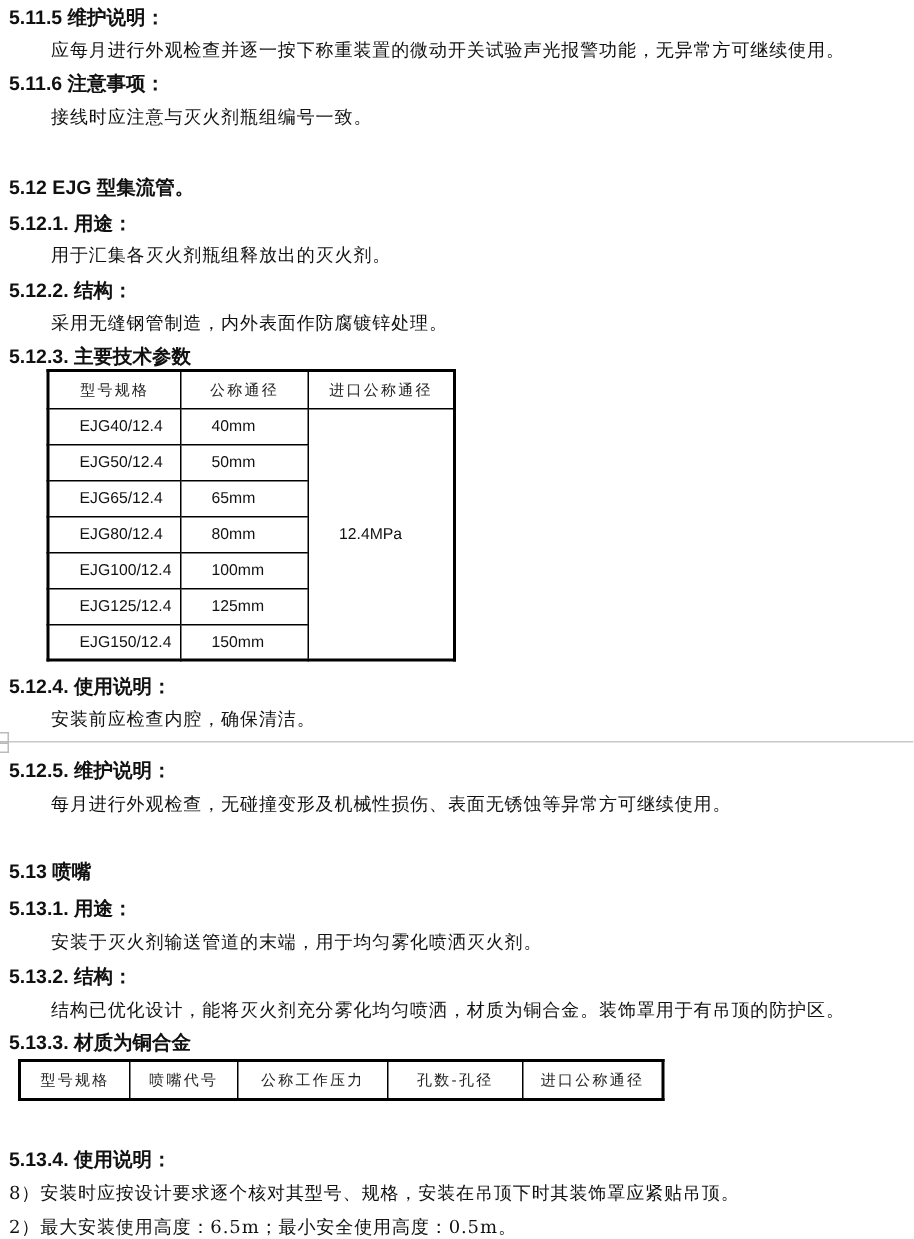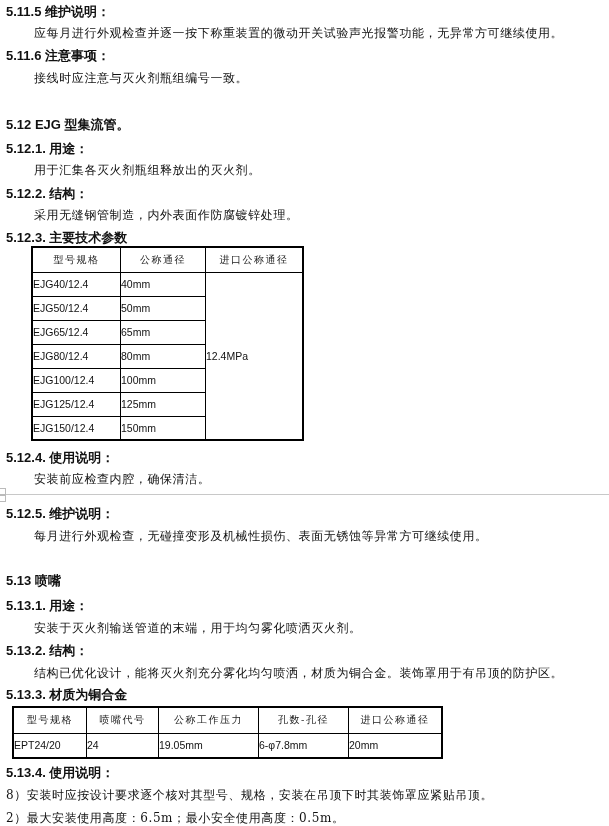--- a/index.html
+++ b/index.html
@@ -8,21 +8,21 @@
     font-family: "DejaVu Serif", "Liberation Serif", serif;
     color: #111;
   }
   .h3 { position: absolute; left: 6px; font-family: "Liberation Sans", "DejaVu Sans", sans-serif; font-weight: bold; font-size: 13px; white-space: nowrap; }
   .h2 { position: absolute; left: 6px; font-family: "Liberation Sans", "DejaVu Sans", sans-serif; font-weight: bold; font-size: 13px; white-space: nowrap; text-align: right; }
   .p  { position: absolute; left: 34px; font-size: 12px; white-space: nowrap; letter-spacing: 0.6px; }
   .pl { position: absolute; left: 6px; font-size: 12px; white-space: nowrap; letter-spacing: 0.6px; }
   table { position: absolute; border-collapse: collapse; font-size: 10.5px; }
   td, th { border: 1.5px solid #000; font-weight: normal; padding: 0; }
   .hdr { font-family: "DejaVu Serif", serif; letter-spacing: 1.5px; font-size: 10px; color: #222; }
-  .cell { font-family: "Liberation Sans", "DejaVu Sans", sans-serif; font-size: 10.5px; }
+  .cell { font-family: "Liberation Sans", "DejaVu Sans", sans-serif; font-size: 10.5px; padding-left: 20px; }
   table.outer { border: 2px solid #000; }
   .pagebreak { position: absolute; left: 0; top: 494px; width: 609px; height: 0; border-top: 1px solid #c8c8c8; }
   .pb-mark { position: absolute; left: 0; width: 5px; height: 5px; border: 1px solid #bbb; border-left: none; }
 </style>
 </head>
 <body>
 
 <div class="h3" style="top:3px">5.11.5 维护说明：</div>
 <div class="p" style="top:25px">应每月进行外观检查并逐一按下称重装置的微动开关试验声光报警功能，无异常方可继续使用。</div>
 
@@ -100,25 +100,18 @@
 
 <table class="outer" style="left:12px; top:706px; width:431px;">
   <tbody>
       <tr style="height:26px">
     <th class="hdr" style="width:72px">型号规格</th>
     <th class="hdr" style="width:71px">喷嘴代号</th>
     <th class="hdr" style="width:99px">公称工作压力</th>
     <th class="hdr" style="width:89px">孔数-孔径</th>
     <th class="hdr">进口公称通径</th>
   </tr>
-  <tr style="height:25px">
-    <td class="cell">EPT24/20</td>
-    <td class="cell">24</td>
-    <td class="cell">19.05mm</td>
-    <td class="cell">6-φ7.8mm</td>
-    <td class="cell">20mm</td>
-  </tr>
 </tbody>
   </table>
 
 <div class="h3" style="top:764px">5.13.4.  使用说明：</div>
 <div class="pl" style="top:787px">8）安装时应按设计要求逐个核对其型号、规格，安装在吊顶下时其装饰罩应紧贴吊顶。</div>
 <div class="pl" style="top:810px">2）最大安装使用高度：6.5m；最小安全使用高度：0.5m。</div>
 
 </body></html>

